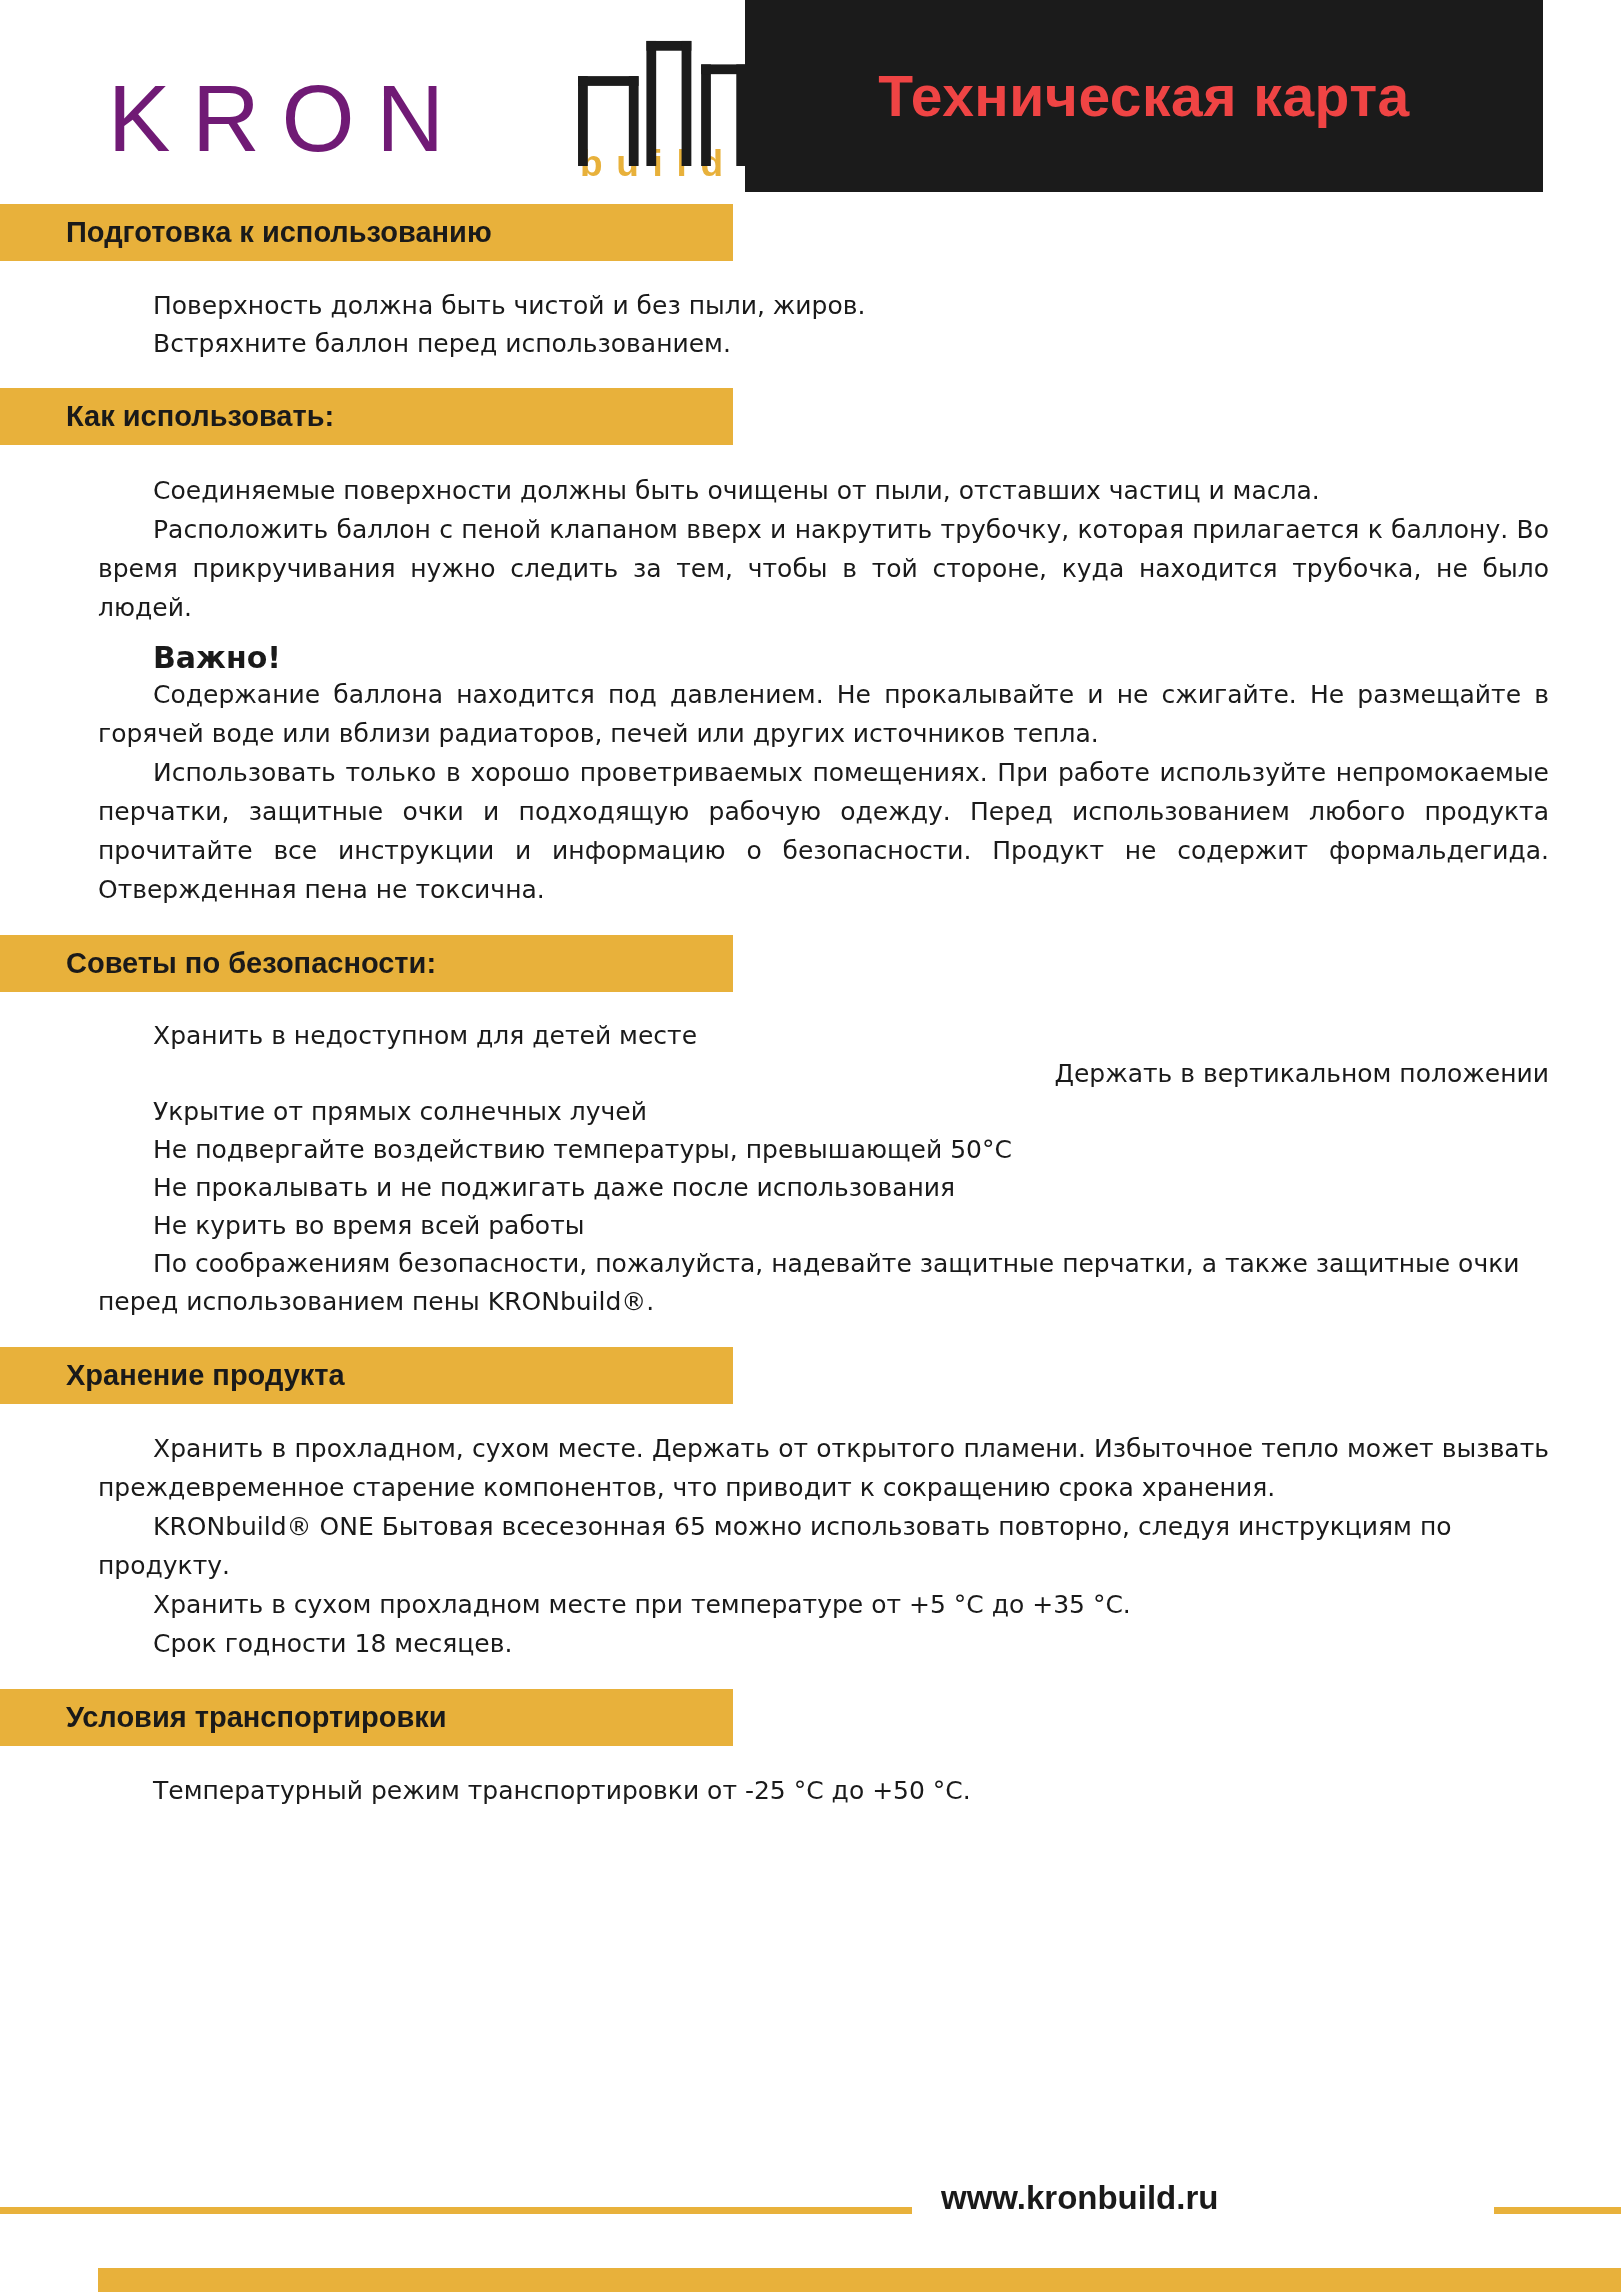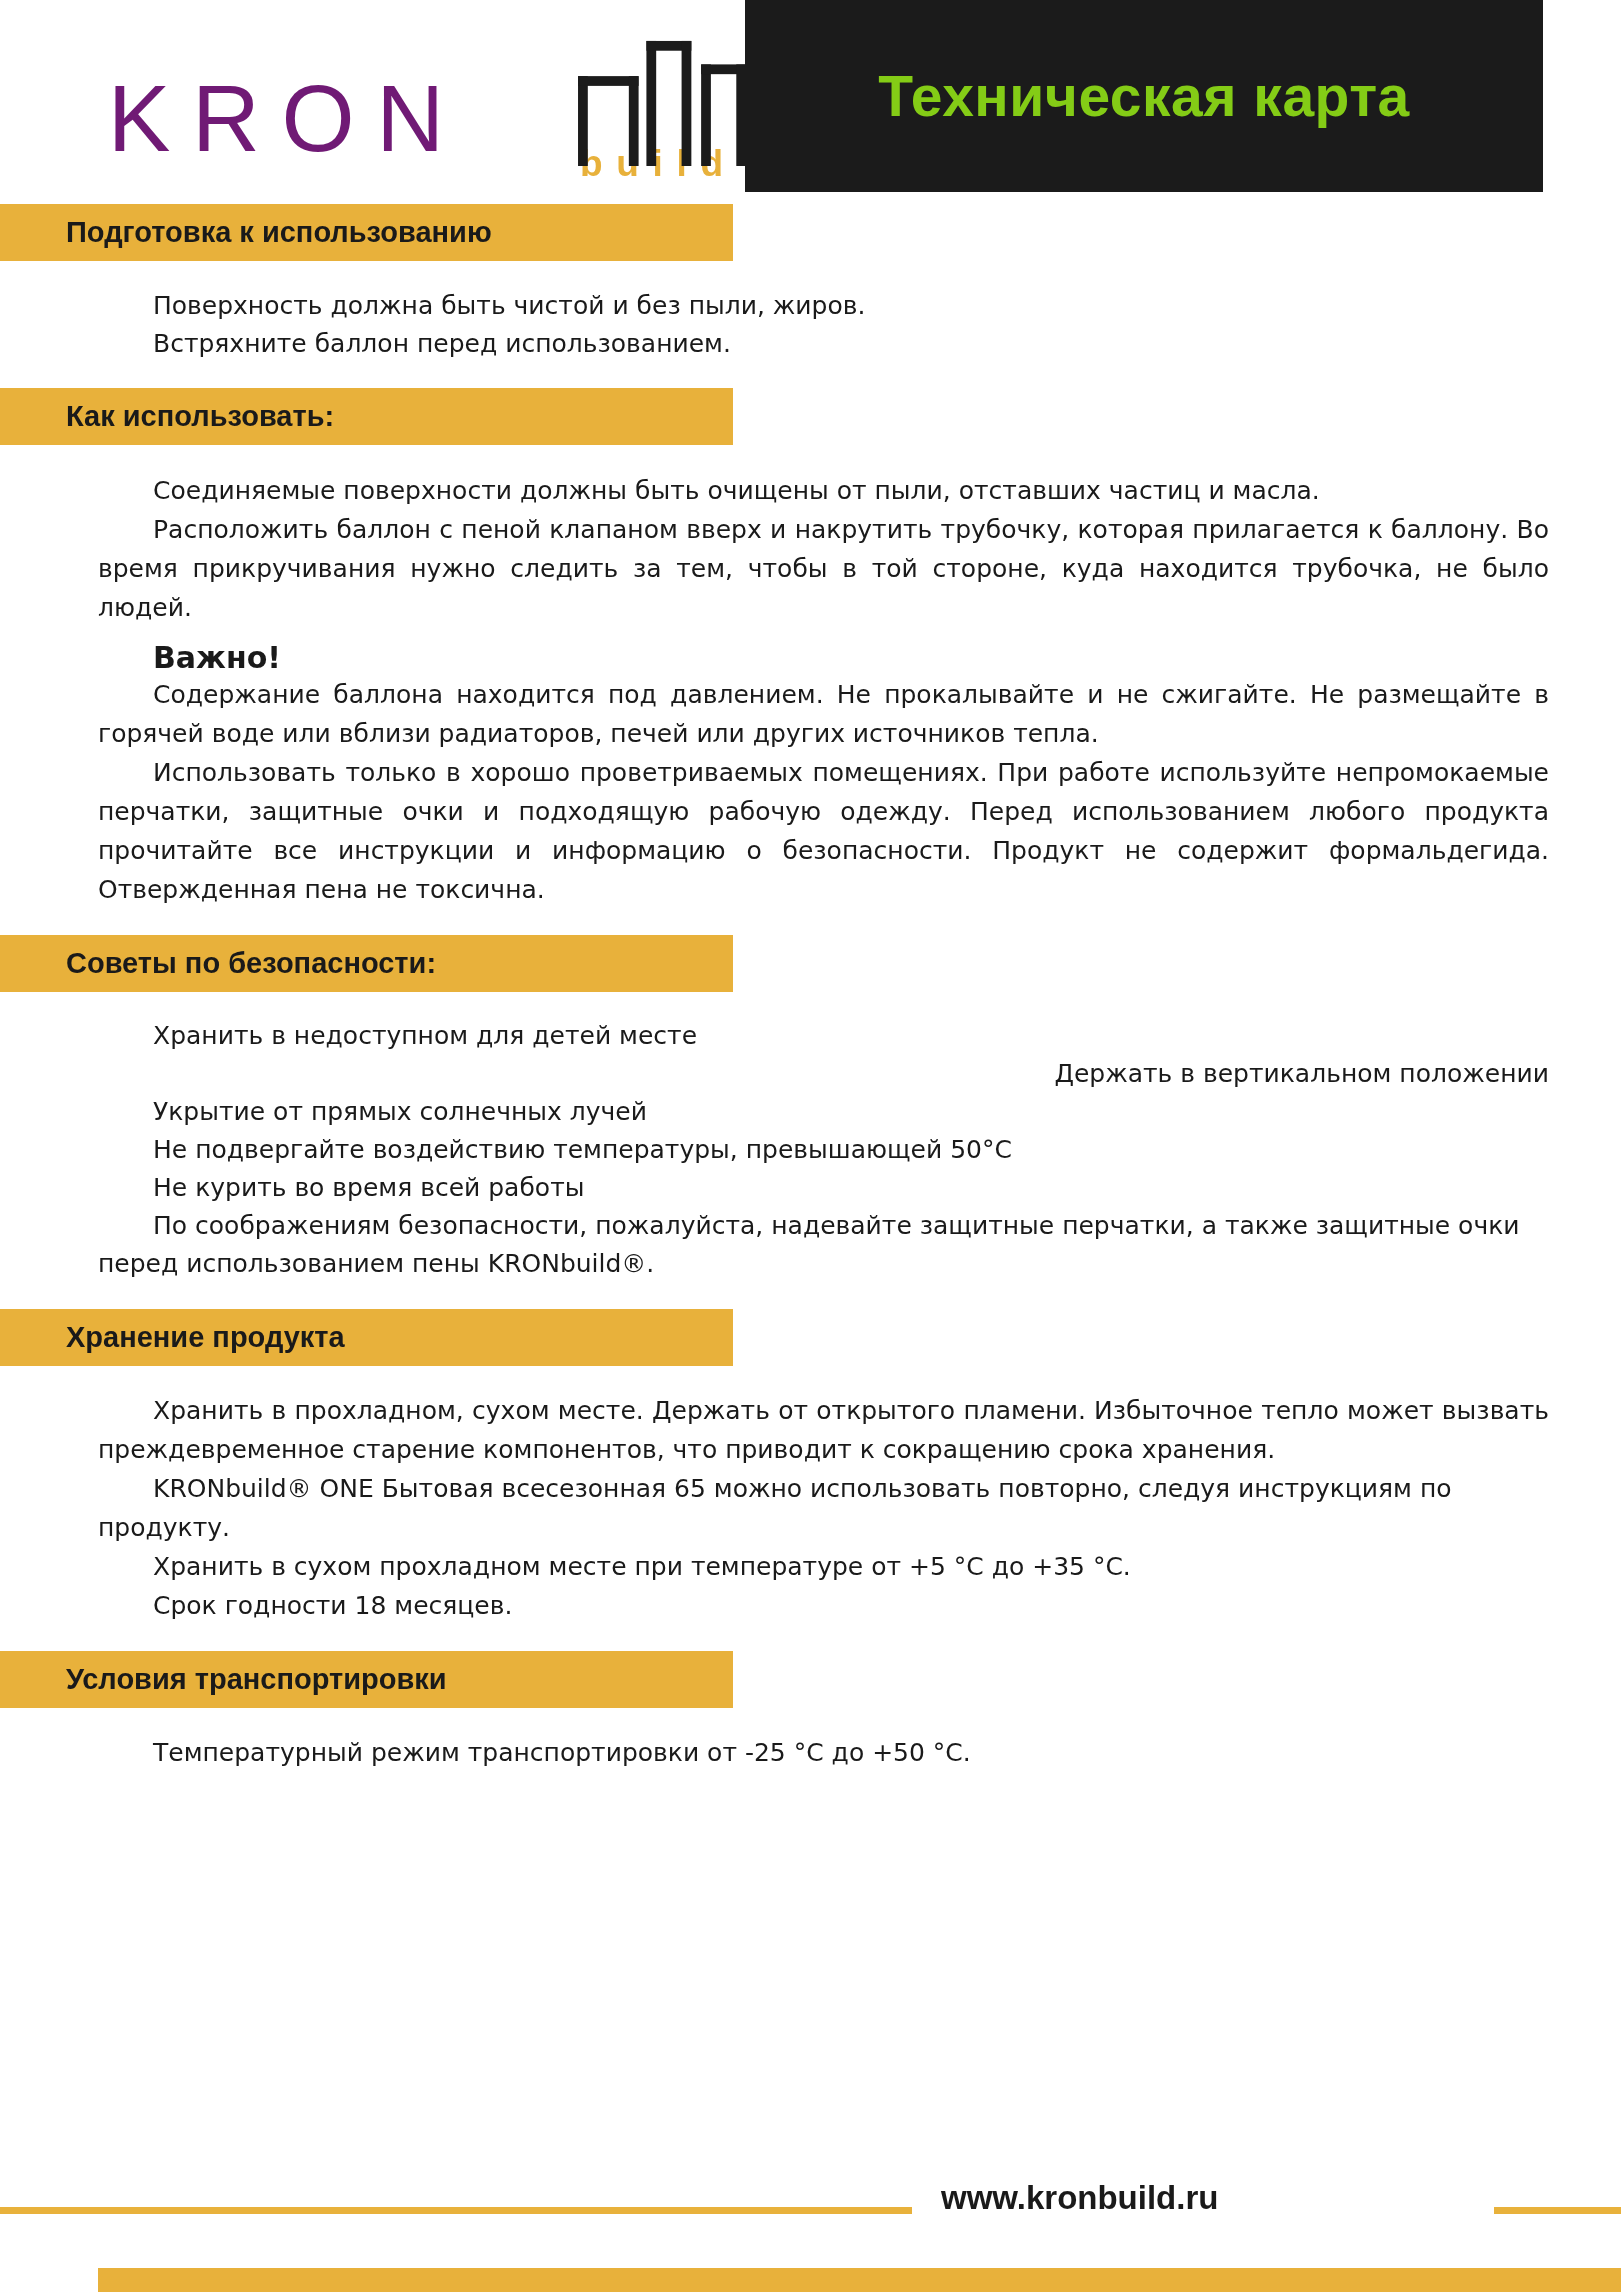--- a/index.html
+++ b/index.html
@@ -58,21 +58,21 @@
     left: 745px;
     top: 0;
     width: 798px;
     height: 192px;
     background: #1b1b1b;
     display: flex;
     align-items: center;
     justify-content: center;
   }
   .title-box .title-text {
-    color: #84cc16;
+    color: #ef4444;
     font-size: 57px;
     font-weight: 700;
     font-family: "Liberation Sans", sans-serif;
     letter-spacing: 0.5px;
   }
 
   
   .content {
     position: relative;
     padding-bottom: 39px;
@@ -228,20 +228,21 @@
 
   <div class="bar w3">
     <span class="bar-label">Советы по безопасности:</span>
   </div>
   <div class="gap-md"></div>
   <div class="block list">
     <p style="text-indent:55px;">Хранить в недоступном для детей месте</p>
     <p style="text-indent:55px;text-align:right;">Держать в вертикальном положении</p>
     <p style="text-indent:55px;">Укрытие от прямых солнечных лучей</p>
     <p style="text-indent:55px;">Не подвергайте воздействию температуры, превышающей 50°С</p>
+    <p style="text-indent:55px;">Не прокалывать и не поджигать даже после использования</p>
     <p style="text-indent:55px;">Не курить во время всей работы</p>
     <p style="text-indent:55px;">По соображениям безопасности, пожалуйста, надевайте защитные перчатки, а также защитные очки перед использованием пены KRONbuild®.</p>
   </div>
   <div class="gap-md"></div>
 
   <div class="bar w4">
     <span class="bar-label">Хранение продукта</span>
   </div>
   <div class="gap-md"></div>
   <div class="block">

